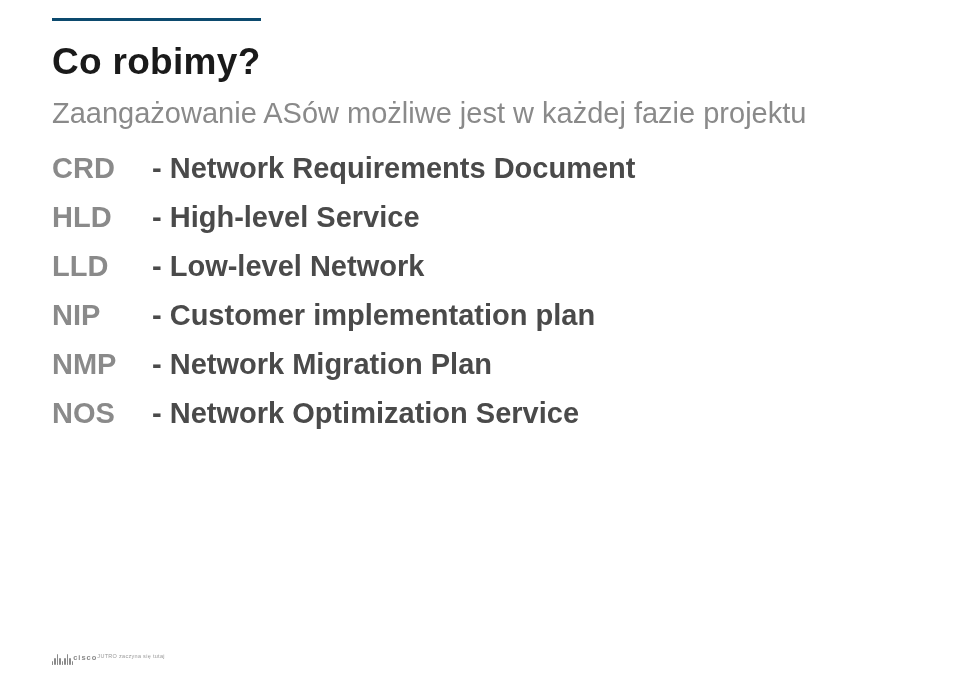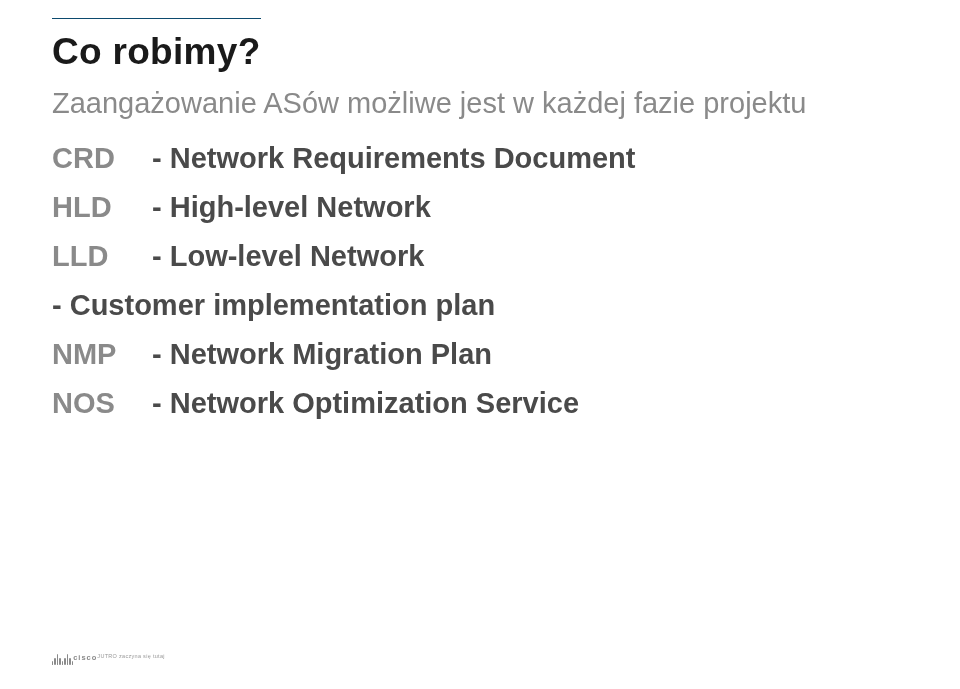--- a/index.html
+++ b/index.html
@@ -15,22 +15,22 @@
       position: relative;
       overflow: hidden;
     }
     .slide {
       width: 100%;
       height: 100%;
       padding: 18px 52px 40px 52px;
       position: relative;
     }
     .title-bar {
-      border-top: 1px solid #0c4a6e;
-      padding-top: 12px;
+      border-top: 3px solid #0c4a6e;
+      padding-top: 20px;
       display: inline-block;
       min-width: 205px;
       text-align: right;
     }
     .title {
       font-size: 37px;
       font-weight: bold;
       color: #1a1a1a;
       letter-spacing: 0.3px;
     }
@@ -102,27 +102,28 @@
 
   <p class="subtitle">Zaangażowanie ASów możliwe jest w każdej fazie projektu</p>
 
   <div class="abbr-list">
     <div class="abbr-row">
       <span class="abbr">CRD</span>
       <span class="desc">- Network Requirements Document</span>
     </div>
     <div class="abbr-row">
       <span class="abbr">HLD</span>
-      <span class="desc">- High-level Network</span>
+      <span class="desc">- High-level Service</span>
     </div>
     <div class="abbr-row">
       <span class="abbr">LLD</span>
       <span class="desc">- Low-level Network</span>
     </div>
     <div class="abbr-row">
+      <span class="abbr">NIP</span>
       <span class="desc">- Customer implementation plan</span>
     </div>
     <div class="abbr-row">
       <span class="abbr">NMP</span>
       <span class="desc">- Network Migration Plan</span>
     </div>
     <div class="abbr-row">
       <span class="abbr">NOS</span>
       <span class="desc">- Network Optimization Service</span>
     </div>

